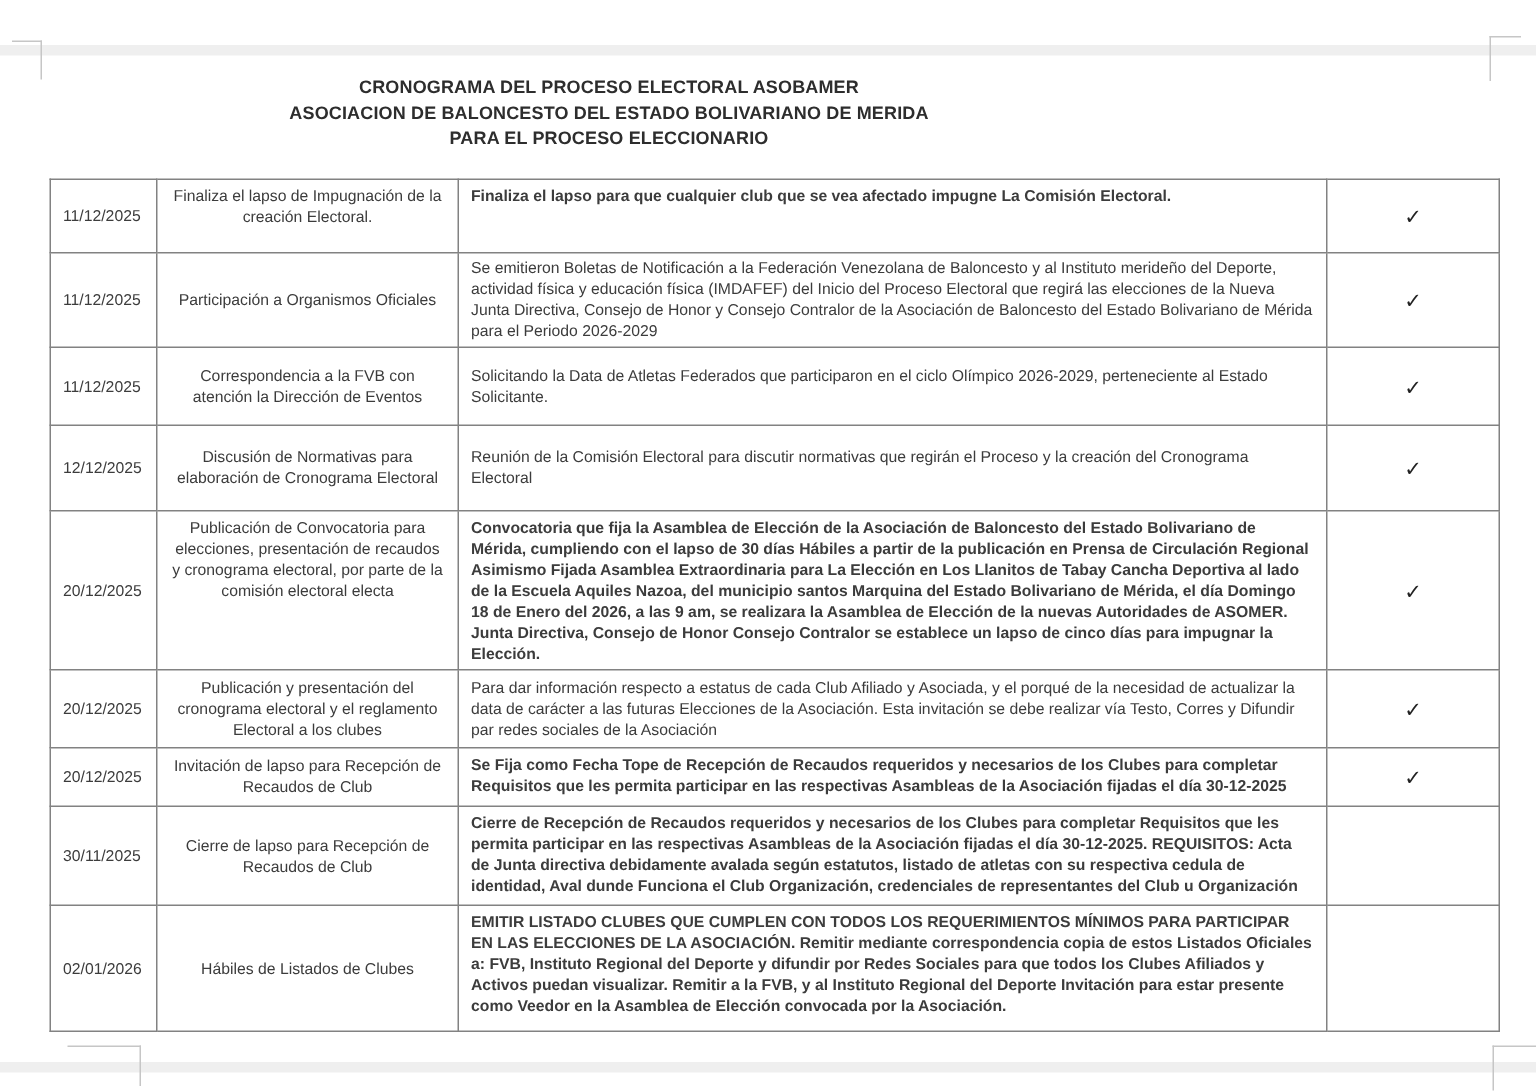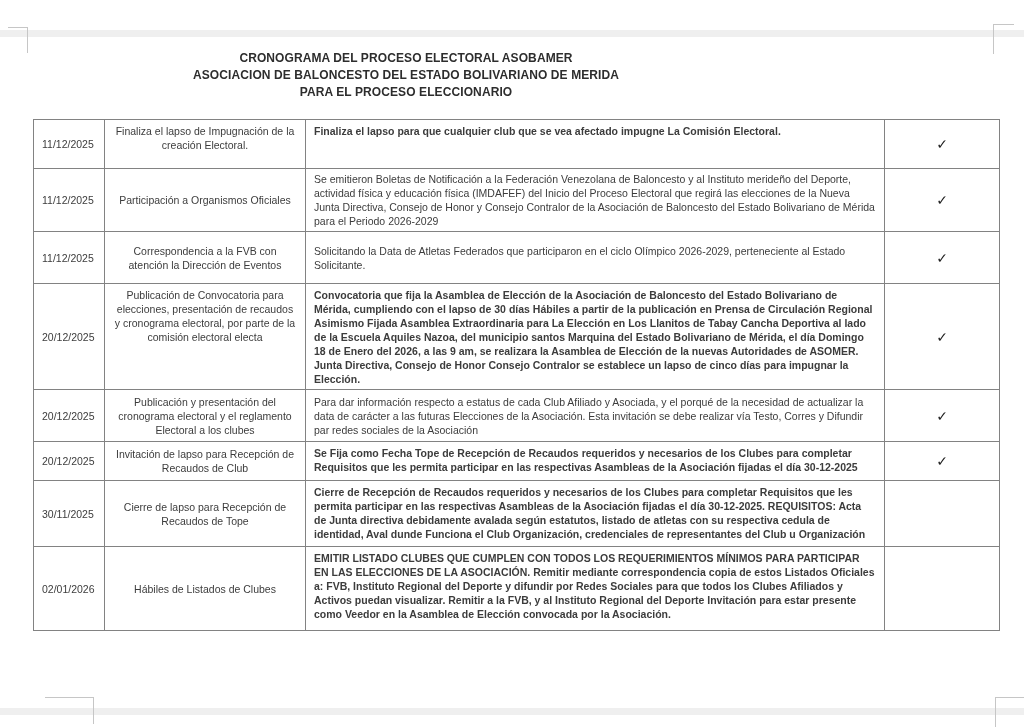--- a/index.html
+++ b/index.html
@@ -82,41 +82,47 @@
         <td class="act">Participación a Organismos Oficiales</td>
         <td class="desc center">Se emitieron Boletas de Notificación a la Federación Venezolana de Baloncesto y al Instituto merideño del Deporte, actividad física y educación física (IMDAFEF) del Inicio del Proceso Electoral que regirá las elecciones de la Nueva Junta Directiva, Consejo de Honor y Consejo Contralor de la Asociación de Baloncesto del Estado Bolivariano de Mérida para el Periodo 2026-2029</td>
         <td class="check"><span>✓</span></td>
       </tr>
       <tr style="height:52px">
         <td class="date">11/12/2025</td>
         <td class="act">Correspondencia a la FVB con atención la Dirección de Eventos</td>
         <td class="desc center">Solicitando la Data de Atletas Federados que participaron en el ciclo Olímpico 2026-2029, perteneciente al Estado Solicitante.</td>
         <td class="check"><span>✓</span></td>
       </tr>
+      <tr style="height:57px">
+        <td class="date">12/12/2025</td>
+        <td class="act">Discusión de Normativas para elaboración de Cronograma Electoral</td>
+        <td class="desc center">Reunión de la Comisión Electoral para discutir normativas que regirán el Proceso y la creación del Cronograma Electoral</td>
+        <td class="check"><span>✓</span></td>
+      </tr>
       <tr style="height:97px">
         <td class="date">20/12/2025</td>
         <td class="act vtop">Publicación de Convocatoria para elecciones, presentación de recaudos y cronograma electoral, por parte de la comisión electoral electa</td>
         <td class="desc left vtop">Convocatoria que fija la Asamblea de Elección de la Asociación de Baloncesto del Estado Bolivariano de Mérida, cumpliendo con el lapso de 30 días Hábiles a partir de la publicación en Prensa de Circulación Regional Asimismo Fijada Asamblea Extraordinaria para La Elección en Los Llanitos de Tabay Cancha Deportiva al lado de la Escuela Aquiles Nazoa, del municipio santos Marquina del Estado Bolivariano de Mérida, el día Domingo 18 de Enero del 2026, a las 9 am, se realizara la Asamblea de Elección de la nuevas Autoridades de ASOMER. Junta Directiva, Consejo de Honor Consejo Contralor se establece un lapso de cinco días para impugnar la Elección.</td>
         <td class="check"><span>✓</span></td>
       </tr>
       <tr style="height:52px">
         <td class="date">20/12/2025</td>
         <td class="act">Publicación y presentación del cronograma electoral y el reglamento Electoral a los clubes</td>
         <td class="desc center">Para dar información respecto a estatus de cada Club Afiliado y Asociada, y el porqué de la necesidad de actualizar la data de carácter a las futuras Elecciones de la Asociación. Esta invitación se debe realizar vía Testo, Corres y Difundir par redes sociales de la Asociación</td>
         <td class="check"><span>✓</span></td>
       </tr>
       <tr style="height:39px">
         <td class="date">20/12/2025</td>
         <td class="act">Invitación de lapso para Recepción de Recaudos de Club</td>
         <td class="desc left vtop">Se Fija como Fecha Tope de Recepción de Recaudos requeridos y necesarios de los Clubes para completar Requisitos que les permita participar en las respectivas Asambleas de la Asociación fijadas el día 30-12-2025</td>
         <td class="check"><span>✓</span></td>
       </tr>
       <tr style="height:66px">
         <td class="date">30/11/2025</td>
-        <td class="act">Cierre de lapso para Recepción de Recaudos de Tope</td>
+        <td class="act">Cierre de lapso para Recepción de Recaudos de Club</td>
         <td class="desc left vtop">Cierre de Recepción de Recaudos requeridos y necesarios de los Clubes para completar Requisitos que les permita participar en las respectivas Asambleas de la Asociación fijadas el día 30-12-2025. REQUISITOS: Acta de Junta directiva debidamente avalada según estatutos, listado de atletas con su respectiva cedula de identidad, Aval dunde Funciona el Club Organización, credenciales de representantes del Club u Organización</td>
         <td class="check"><span></span></td>
       </tr>
       <tr style="height:84px">
         <td class="date">02/01/2026</td>
         <td class="act">Hábiles de Listados de Clubes</td>
         <td class="desc left vtop">EMITIR LISTADO CLUBES QUE CUMPLEN CON TODOS LOS REQUERIMIENTOS MÍNIMOS PARA PARTICIPAR EN LAS ELECCIONES DE LA ASOCIACIÓN. Remitir mediante correspondencia copia de estos Listados Oficiales a: FVB, Instituto Regional del Deporte y difundir por Redes Sociales para que todos los Clubes Afiliados y Activos puedan visualizar. Remitir a la FVB, y al Instituto Regional del Deporte Invitación para estar presente como Veedor en la Asamblea de Elección convocada por la Asociación.</td>
         <td class="check"><span></span></td>
       </tr>
     </tbody>

